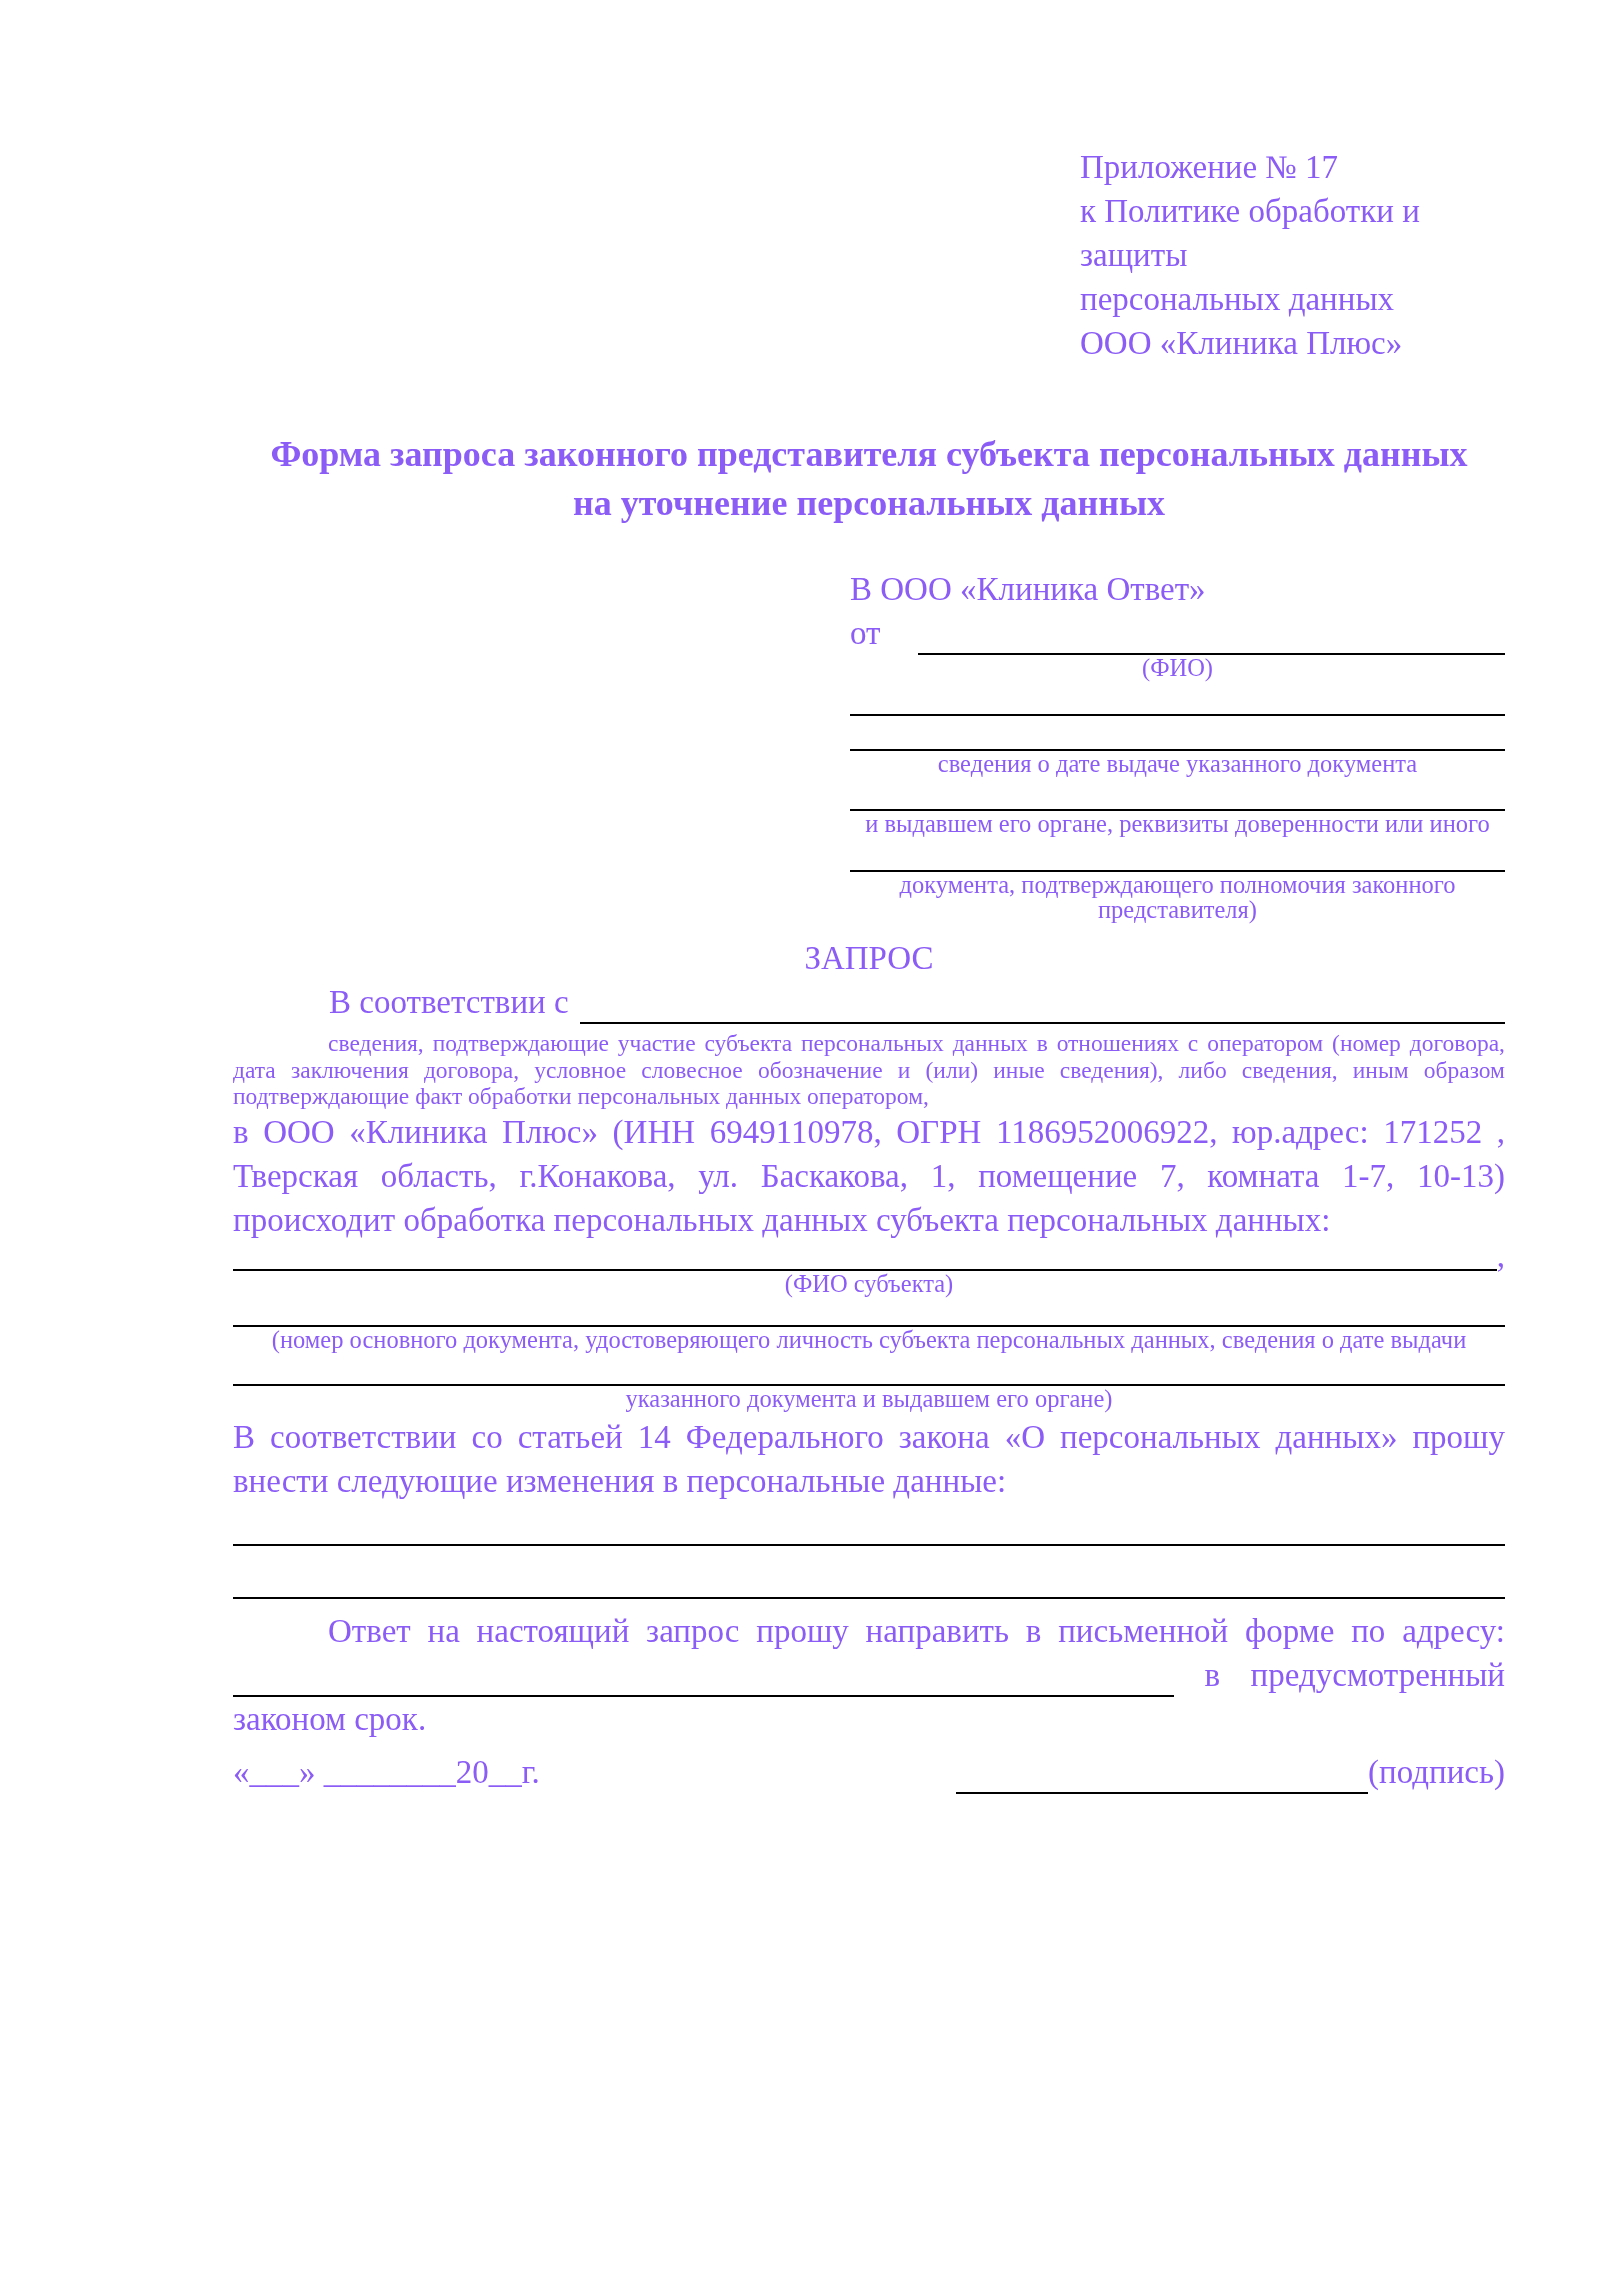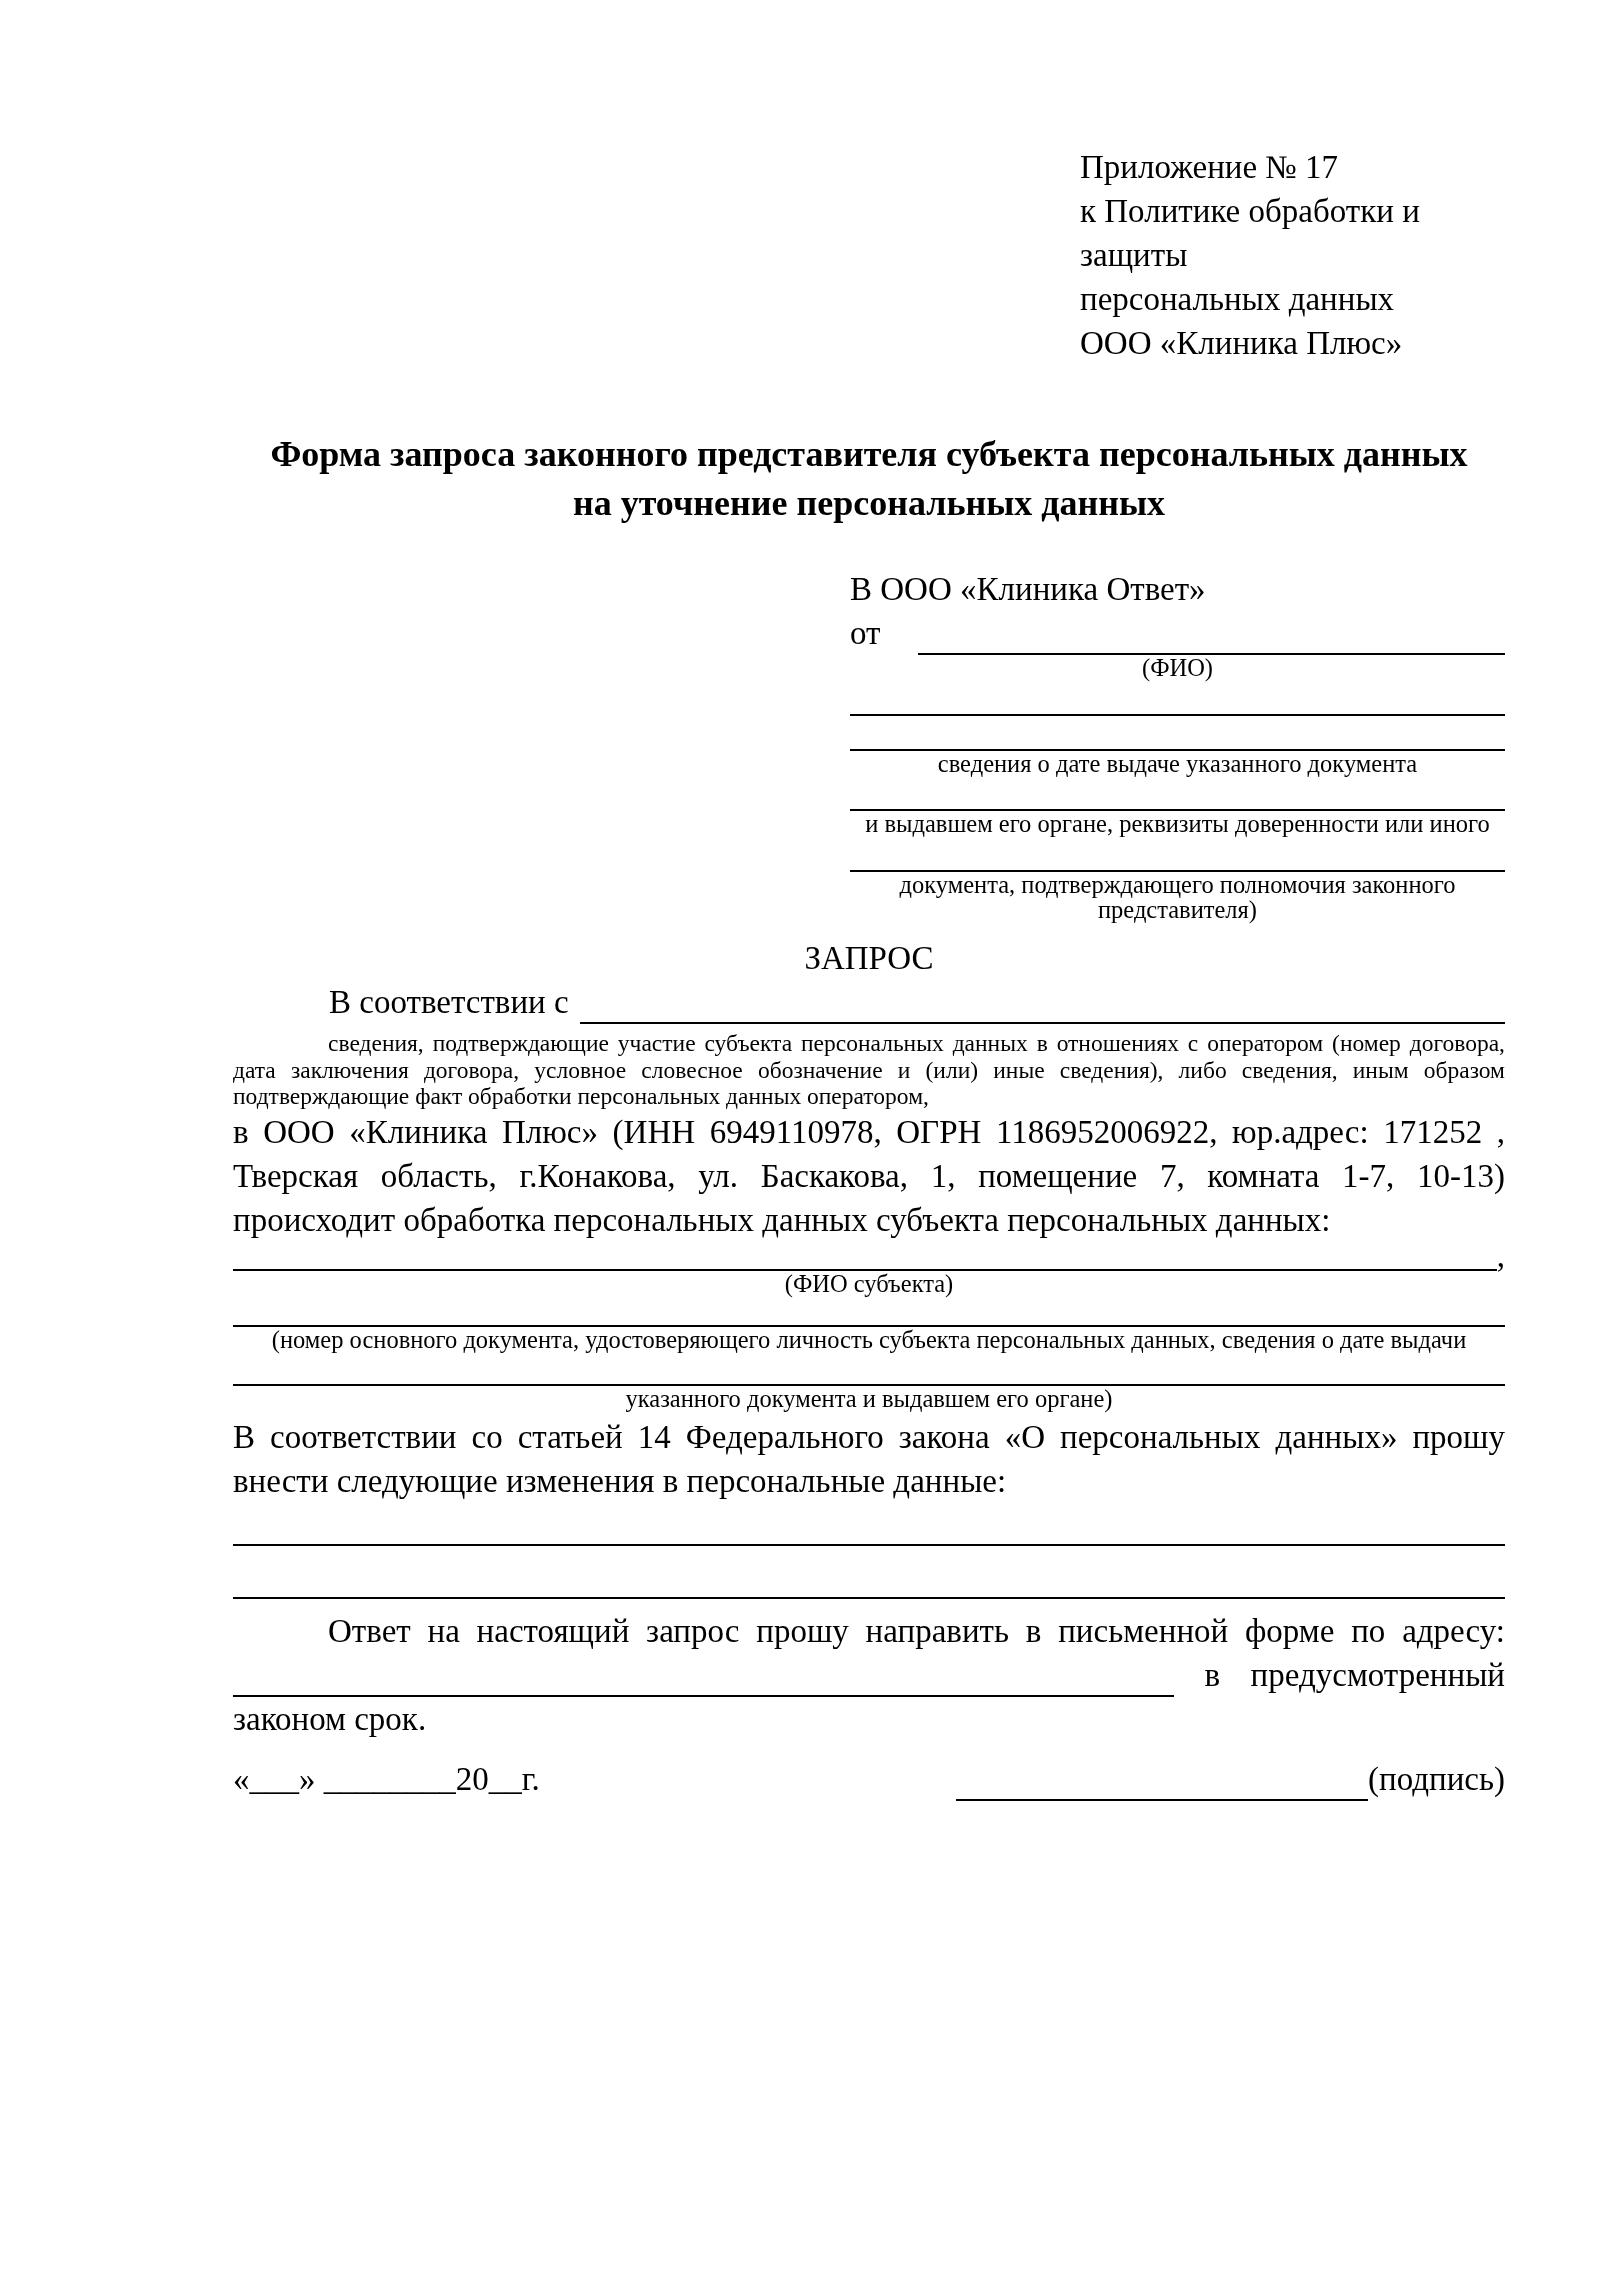--- a/index.html
+++ b/index.html
@@ -1,17 +1,17 @@
 <!DOCTYPE html>
 <html><head>
 <meta charset="utf-8">
 <style>
   html,body{margin:0;padding:0;background:#888;}
   .page{
-    width:1621px;height:2293px;background:#ffffff;color:#000000;
+    width:1621px;height:2293px;background:#ffffff;color:#8b5cf6;
     font-family:"Liberation Serif","DejaVu Serif",serif;
     font-size:33px;line-height:44px;position:relative;margin:0 auto;overflow:hidden;
   }
   .content{padding:145px 116px 0 233px;}
   
   .appendix{margin-left:847px;}
   .appendix div{line-height:44px;}
   
   .doc-title{margin-top:65px;text-align:center;font-weight:bold;font-size:36px;line-height:49px;}
   
@@ -34,21 +34,21 @@
   .blank-comma .comma{line-height:29px;}
   .blank{height:29px;border-bottom:2.9px solid #000;}
   .blank2{height:31px;border-bottom:2.9px solid #000;}
   .law{margin-top:3.9px;text-align:justify;}
   .bigblank1{height:41px;border-bottom:2.9px solid #000;}
   .bigblank2{height:51px;border-bottom:2.9px solid #000;}
   .resp1{margin-top:9.8px;text-align:justify;text-align-last:justify;text-indent:95px;}
   .resp2{display:flex;align-items:flex-end;height:44px;justify-content:space-between;}
   .resp2 .uline{width:941px;height:100%;}
   .resp3{line-height:44px;}
-  .footer{display:flex;align-items:flex-end;margin-top:16px;line-height:44px;}
+  .footer{display:flex;align-items:flex-end;margin-top:9px;line-height:44px;}
   .sig-group{margin-left:auto;display:flex;align-items:flex-end;}
   .sig-group .uline{width:412px;height:39px;}
   .sig-group .sig-cap{white-space:nowrap;text-align:center;}
 </style>
 </head>
 <body>
 
 <div class="page">
   <div class="content">
 

